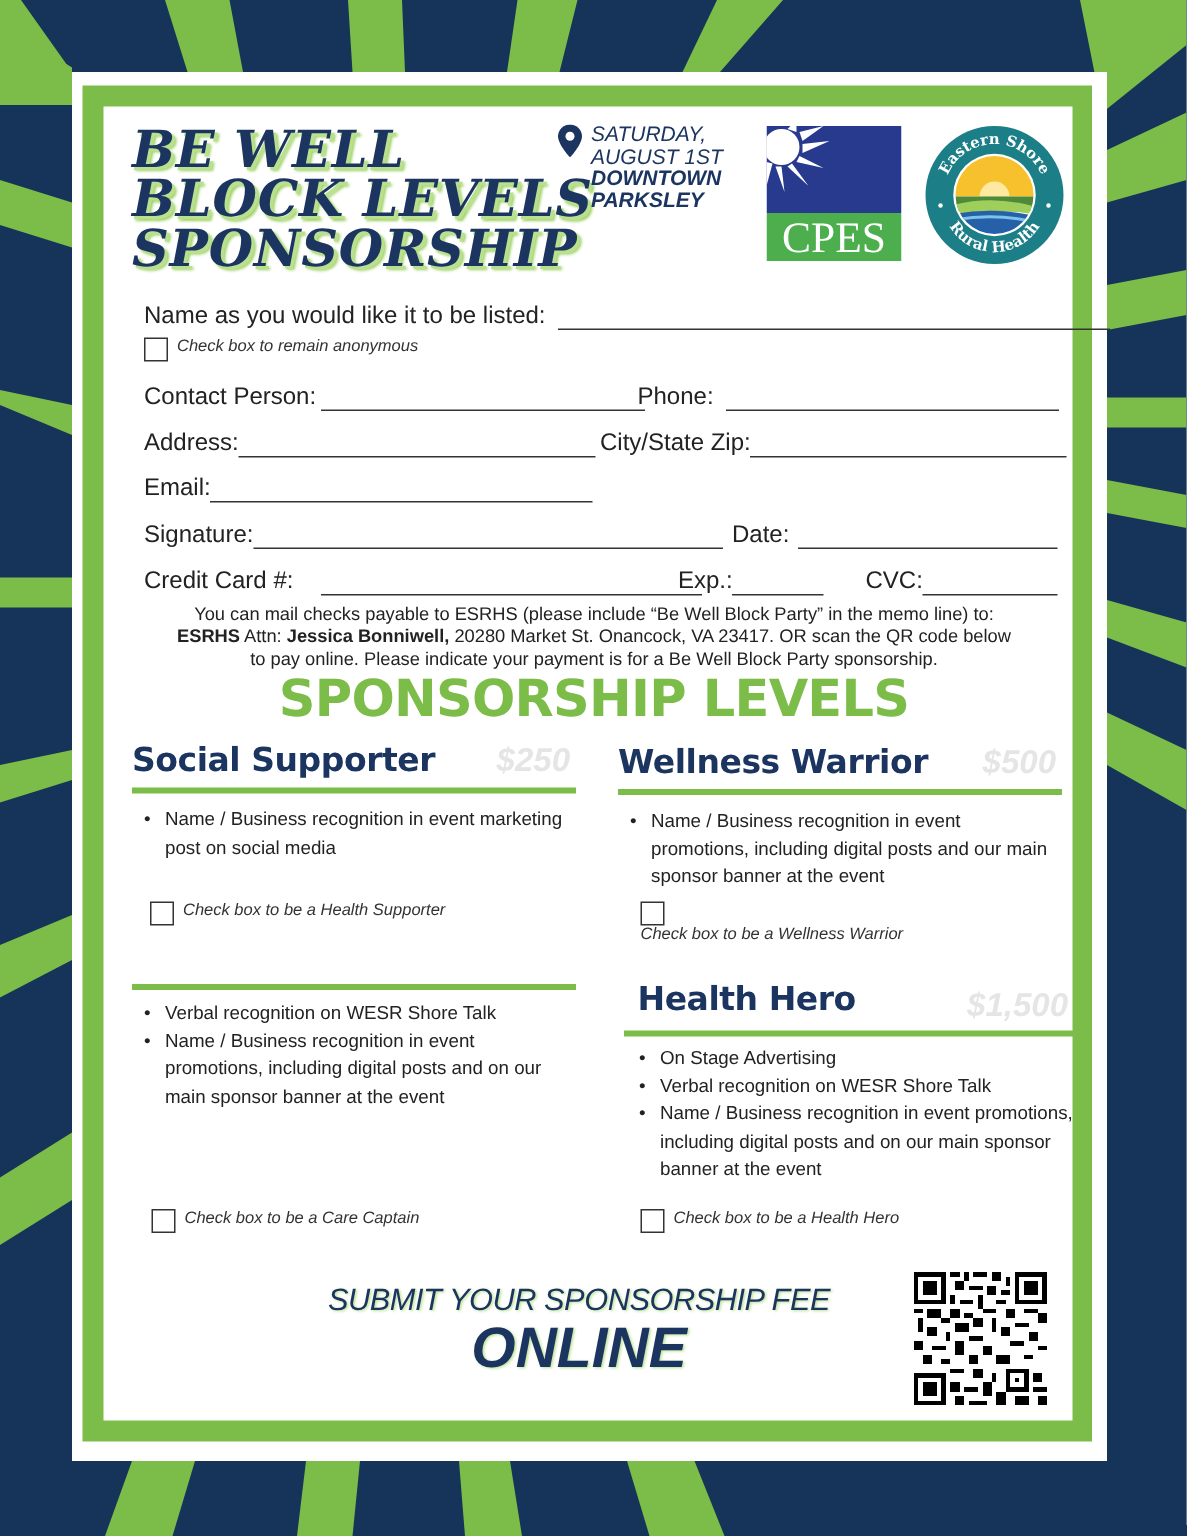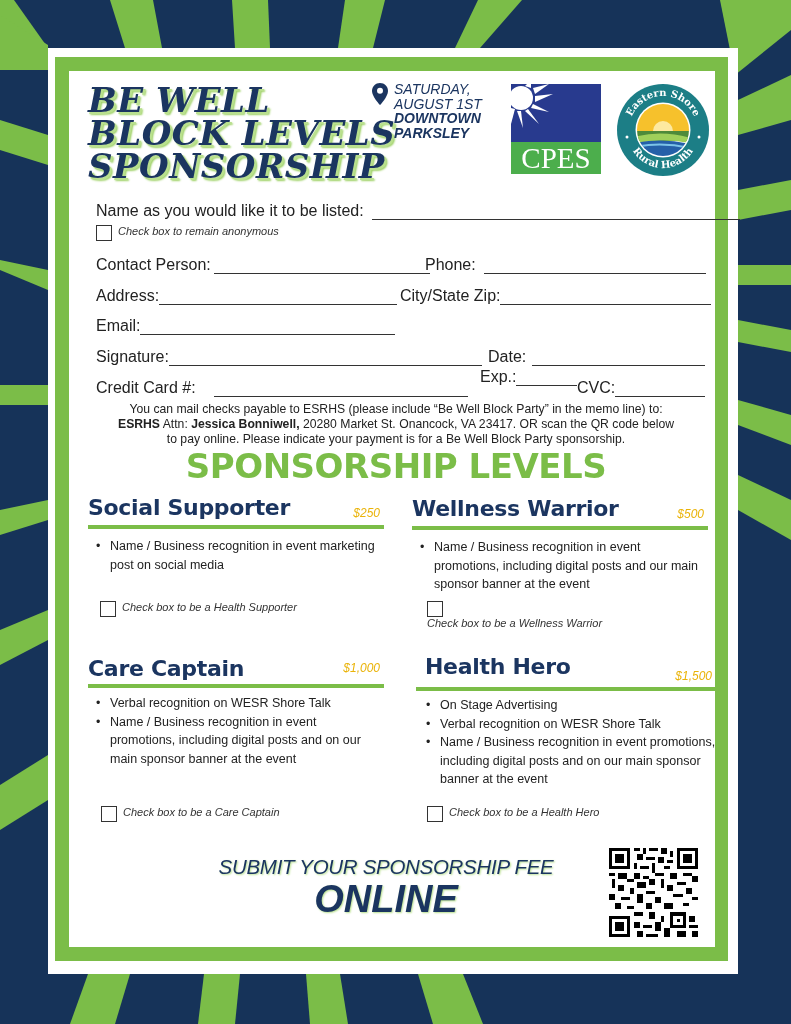--- a/index.html
+++ b/index.html
@@ -29,21 +29,21 @@
 
     .mail { position: absolute; left: 96px; top: 402px; width: 600px; text-align: center; font-size: 12.2px; line-height: 15px; color: #222; }
     .mail b { font-weight: bold; }
 
     .levels-title { position: absolute; left: 96px; top: 446px; width: 600px; text-align: center; font-family: "DejaVu Sans", sans-serif;
       font-weight: bold; font-size: 34px; color: #7bbd48; letter-spacing: -0.5px; }
 
     .tier { position: absolute; width: 296px; }
     .tier-head { display: flex; justify-content: space-between; align-items: flex-end; height: 28px; }
     .tier-name { font-family: "DejaVu Sans", sans-serif; font-weight: bold; font-size: 22px; color: #1b3560; letter-spacing: -0.3px; }
-    .tier-price { font-style: italic; font-weight: normal; font-size: 12px; color: #eab308; margin-right: 4px; }
+    .tier-price { font-style: italic; font-weight: bold; font-size: 22px; color: #e5e5e5; margin-right: 4px; }
     .tier-bar { height: 4px; background: #7bbd48; margin-top: 5px; }
     .tier ul { list-style: none; margin-top: 8px; padding-left: 6px; }
     .tier li { position: relative; padding-left: 16px; font-size: 12.5px; line-height: 18.5px; color: #222; }
     .tier li::before { content: "\2022"; position: absolute; left: 2px; top: 0; }
     .tier .cb-row { position: absolute; left: 9px; }
 
     .submit { position: absolute; left: 188px; top: 855px; width: 396px; text-align: center; color: #1b3560; font-style: italic;
       text-shadow: 1px 1px 2px #b9e08e; }
     .submit .s1 { font-size: 20.5px; letter-spacing: -0.3px; }
     .submit .s2 { font-size: 38px; font-weight: bold; line-height: 40px; }
@@ -191,21 +191,21 @@
 </div>
 <div class="row" style="left:488px; top:348px;">
   <span>Date:</span>
   <span class="line" style="width:173px; margin-left:6px;"></span>
 </div>
 
 <div class="row" style="left:96px; top:379px;gap:13px;">
   <span>Credit Card #:</span>
   <span class="line" style="width:254px; margin-left:5px;"></span>
 </div>
-<div class="row" style="left:452px; top:368px;margin-left:28px;">
+<div class="row" style="left:452px; top:379px;">
   <span>Exp.:</span>
   <span class="line" style="width:61px; margin-left:0;"></span>
 </div>
 <div class="row" style="left:577px; top:379px;">
   <span>CVC:</span>
   <span class="line" style="width:90px; margin-left:0;"></span>
 </div>
 
 <div class="mail">
   <div>You can mail checks payable to ESRHS (please include “Be Well Block Party” in the memo line) to:</div>
@@ -239,24 +239,20 @@
   <ul>
     <li>Name / Business recognition in event promotions, including digital posts and our main sponsor banner at the event</li>
   </ul>
   <div class="cb-row" style="top:108px; left:15px;flex-direction:column;">
     <span class="cb"></span>
     <span>Check box to be a Wellness Warrior</span>
   </div>
 </div>
 
 <div class="tier" style="left:88px; top:653px; height:180px;">
-  <div class="tier-head">
-    <span class="tier-name">Care Captain</span>
-    <span class="tier-price" style="margin-bottom:6px;">$1,000</span>
-  </div>
   <div class="tier-bar" style="margin-top:3px;"></div>
   <ul style="margin-top:6px;">
     <li>Verbal recognition on WESR Shore Talk</li>
     <li>Name / Business recognition in event promotions, including digital posts and on our main sponsor banner at the event</li>
   </ul>
   <div class="cb-row" style="top:153px; left:13px;">
     <span class="cb"></span>
     <span>Check box to be a Care Captain</span>
   </div>
 </div>

